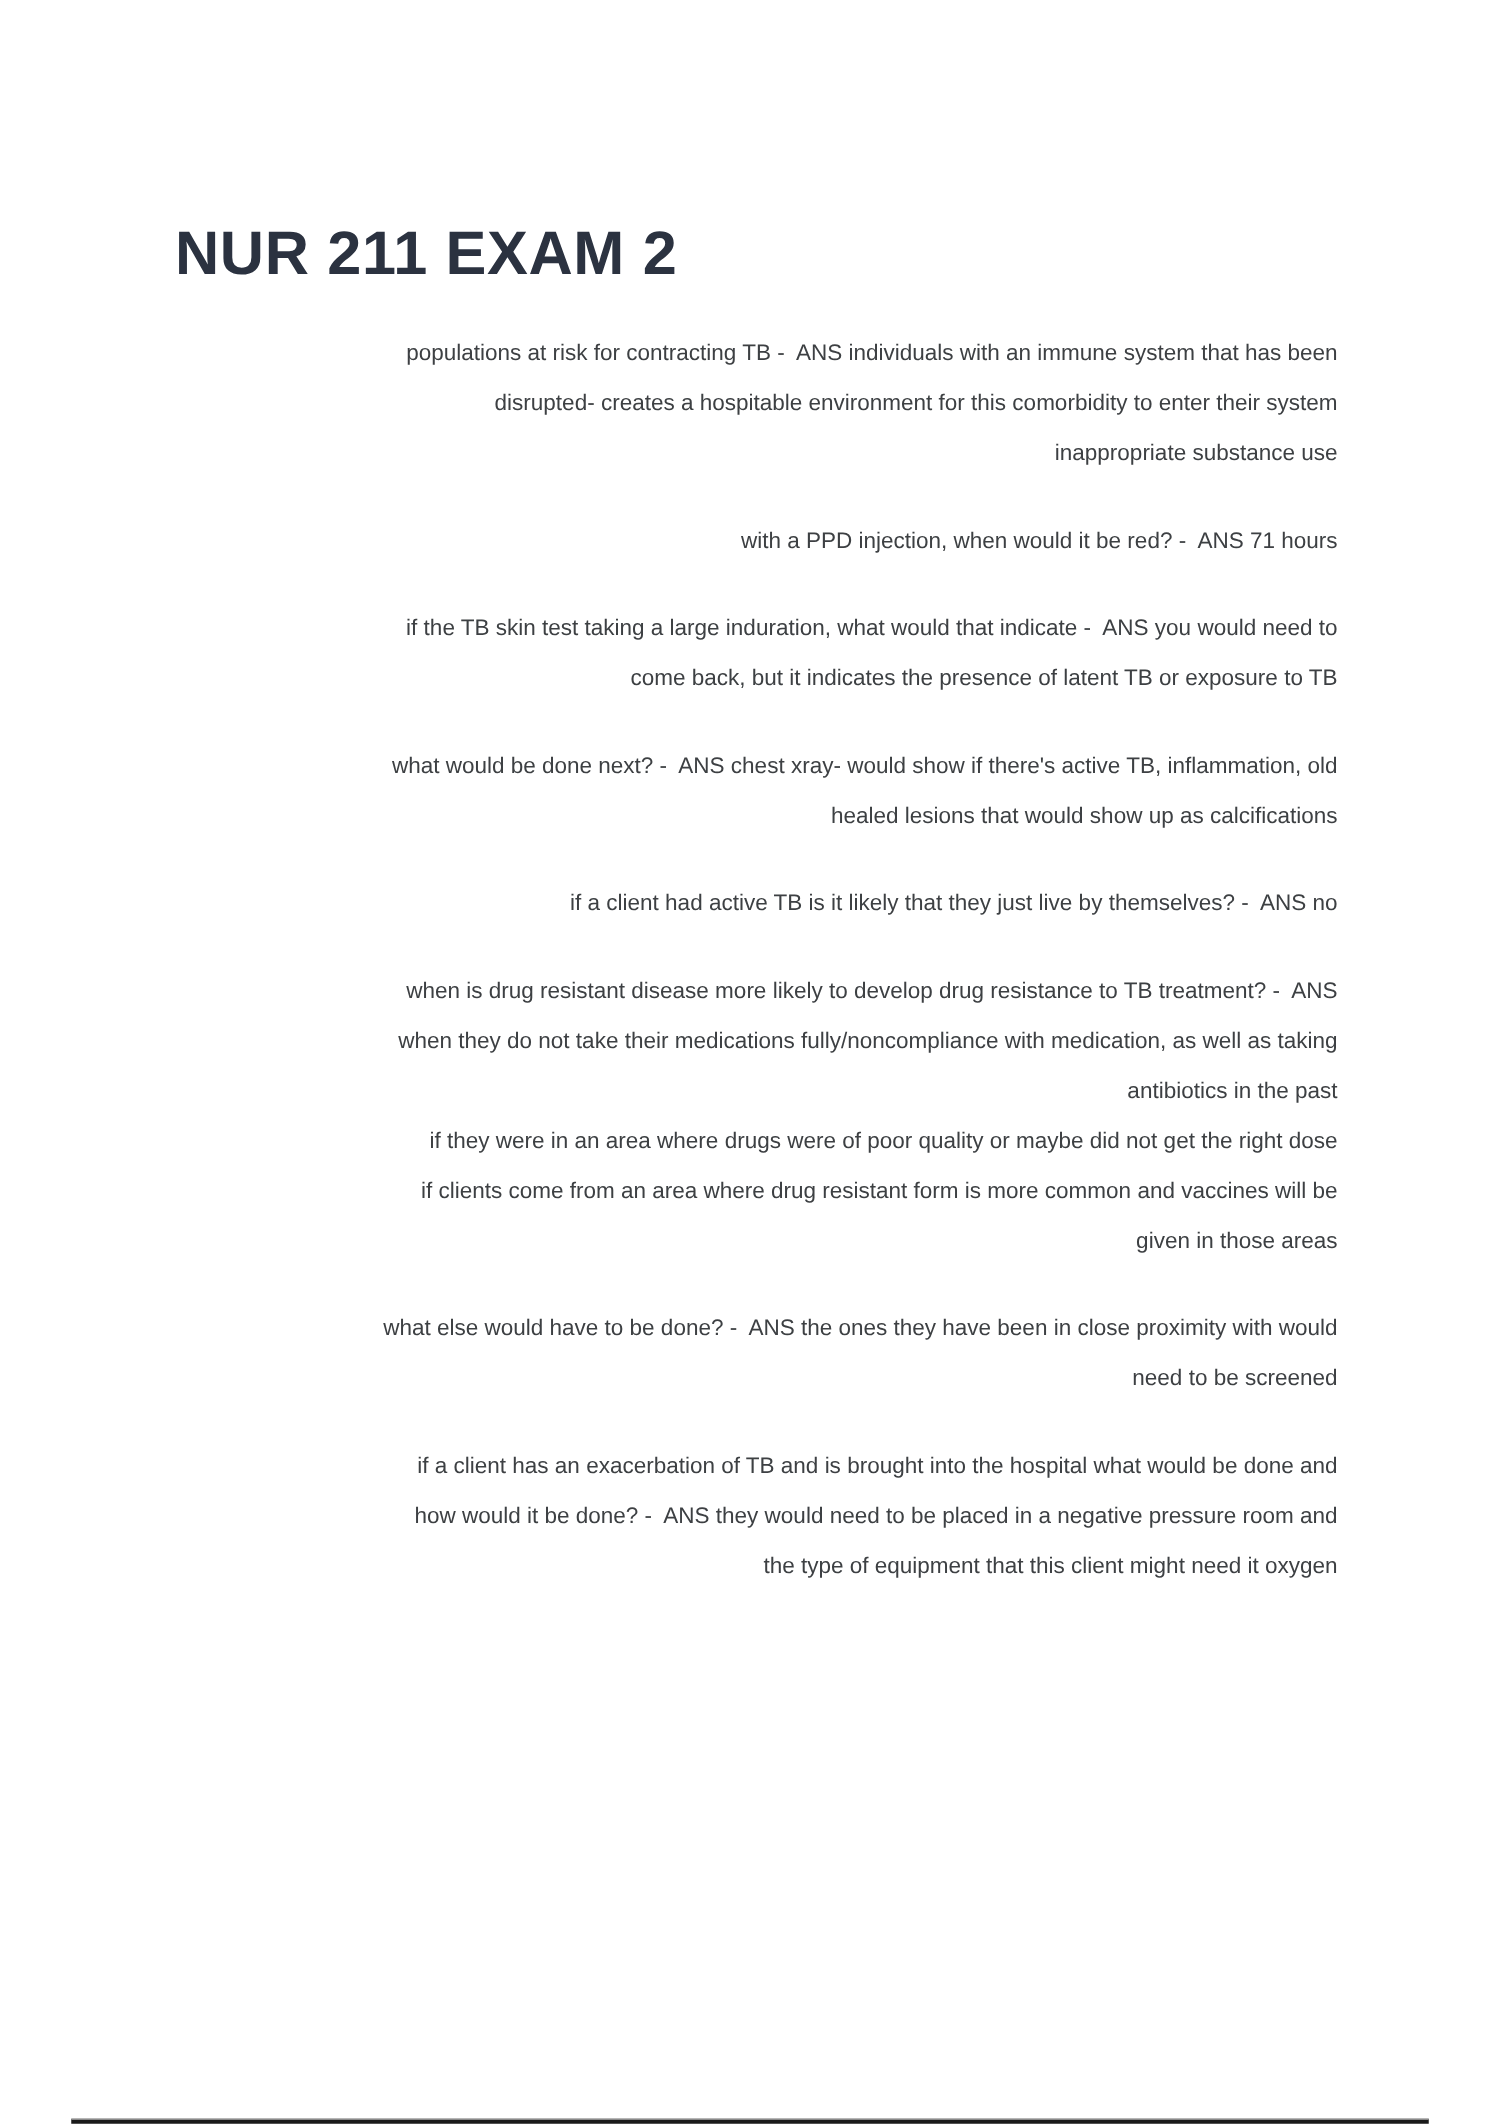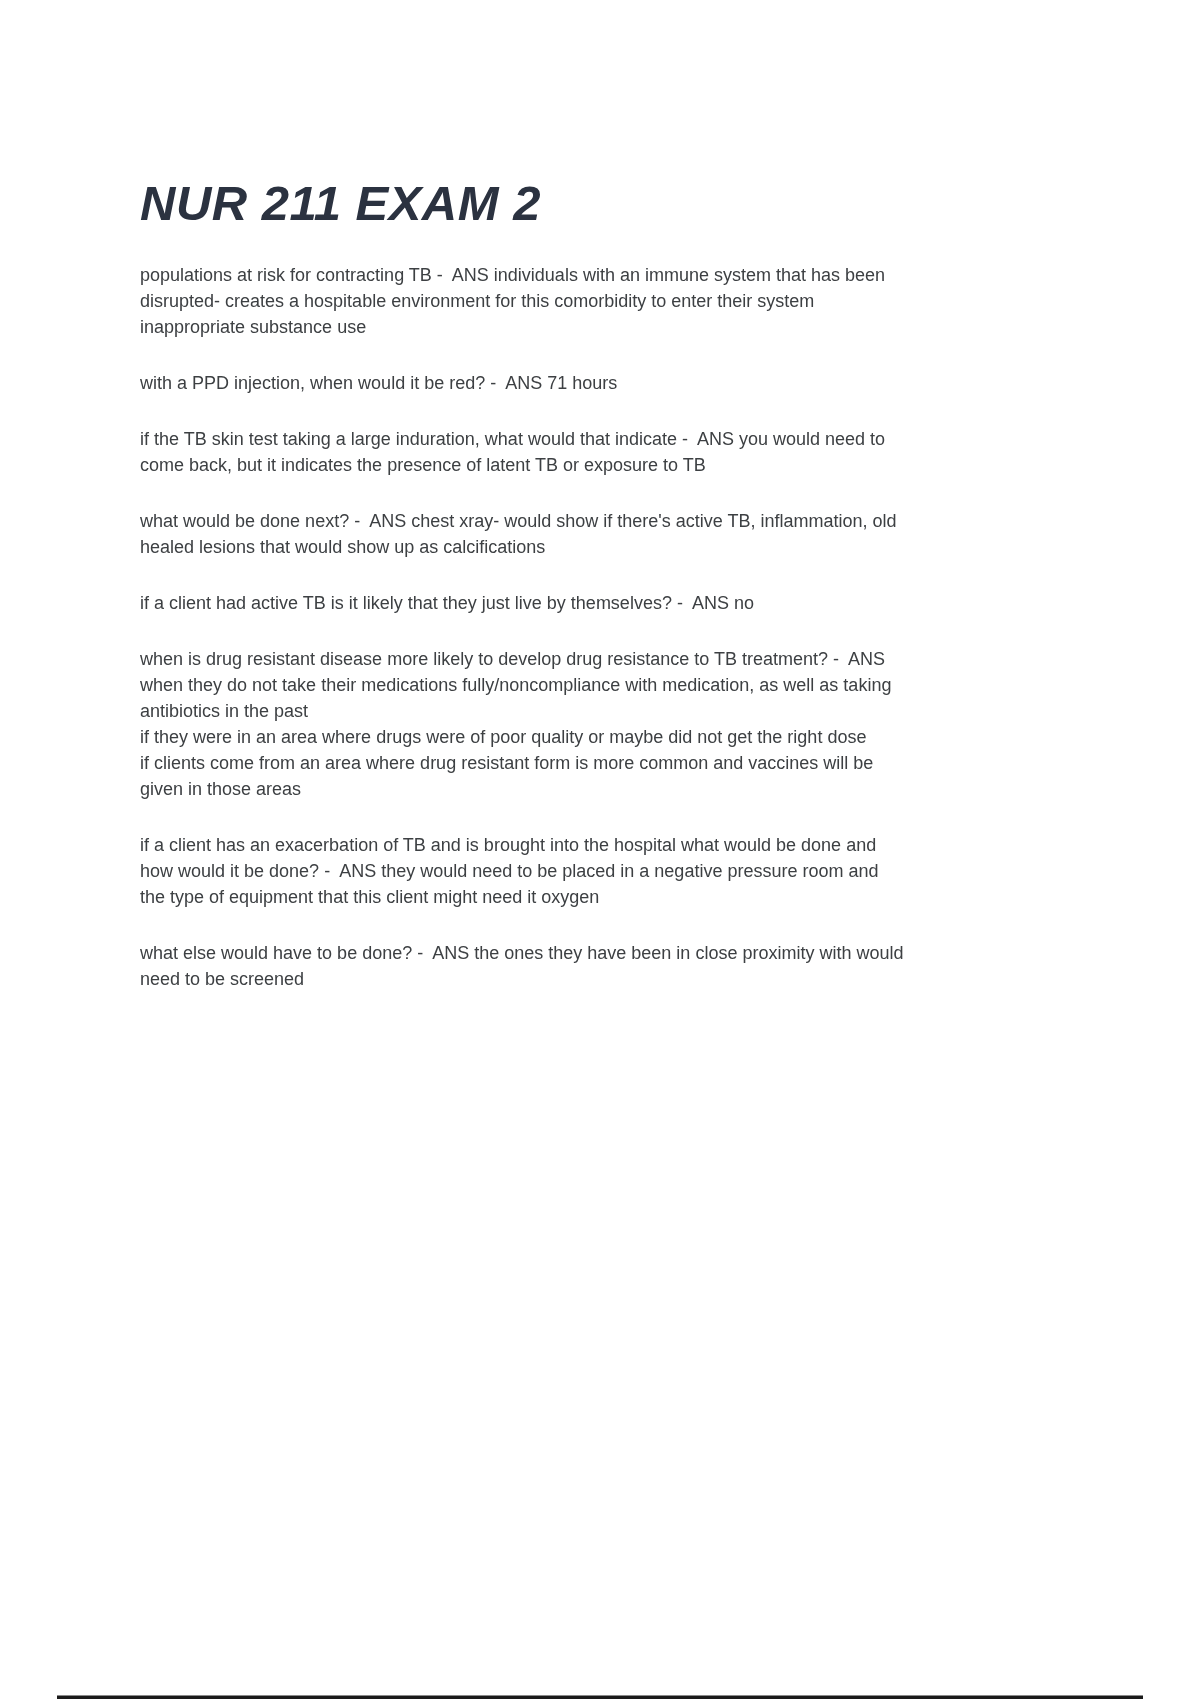--- a/index.html
+++ b/index.html
@@ -17,28 +17,28 @@
     top: 174px;
     width: 930px;
   }
   .doc-title {
     margin: 0 0 30px 0;
     font-size: 49px;
     line-height: 58px;
     font-weight: 700;
     letter-spacing: 0.5px;
     color: var(--color-title_text, #2b3240);
-    font-style: italic;
   }
   .para {
     margin: 0 0 30px 0;
     font-size: 18px;
-    line-height: 26px;
+    line-height: 40px;
     color: var(--color-body_text, #3d4043);
     white-space: pre-wrap;
+    text-align: right;
   }
   .page-break-bar {
     position: absolute;
     left: 57px;
     top: 1695px;
     width: 1086px;
     height: 3px;
     background: var(--color-page_break_bar, #1a1a1a);
     border-top: 1px solid #8a8a8a;
   }
@@ -57,21 +57,21 @@
 come back, but it indicates the presence of latent TB or exposure to TB</p>
       <p class="para">what would be done next? -  ANS chest xray- would show if there's active TB, inflammation, old
 healed lesions that would show up as calcifications</p>
       <p class="para">if a client had active TB is it likely that they just live by themselves? -  ANS no</p>
       <p class="para">when is drug resistant disease more likely to develop drug resistance to TB treatment? -  ANS
 when they do not take their medications fully/noncompliance with medication, as well as taking
 antibiotics in the past
 if they were in an area where drugs were of poor quality or maybe did not get the right dose
 if clients come from an area where drug resistant form is more common and vaccines will be
 given in those areas</p>
+      <p class="para">what else would have to be done? -  ANS the ones they have been in close proximity with would
+need to be screened</p>
       <p class="para">if a client has an exacerbation of TB and is brought into the hospital what would be done and
 how would it be done? -  ANS they would need to be placed in a negative pressure room and
 the type of equipment that this client might need it oxygen</p>
-      <p class="para">what else would have to be done? -  ANS the ones they have been in close proximity with would
-need to be screened</p>
     </div>
 </div>
 
 <div class="page-break-bar"></div>
 
 </body></html>

